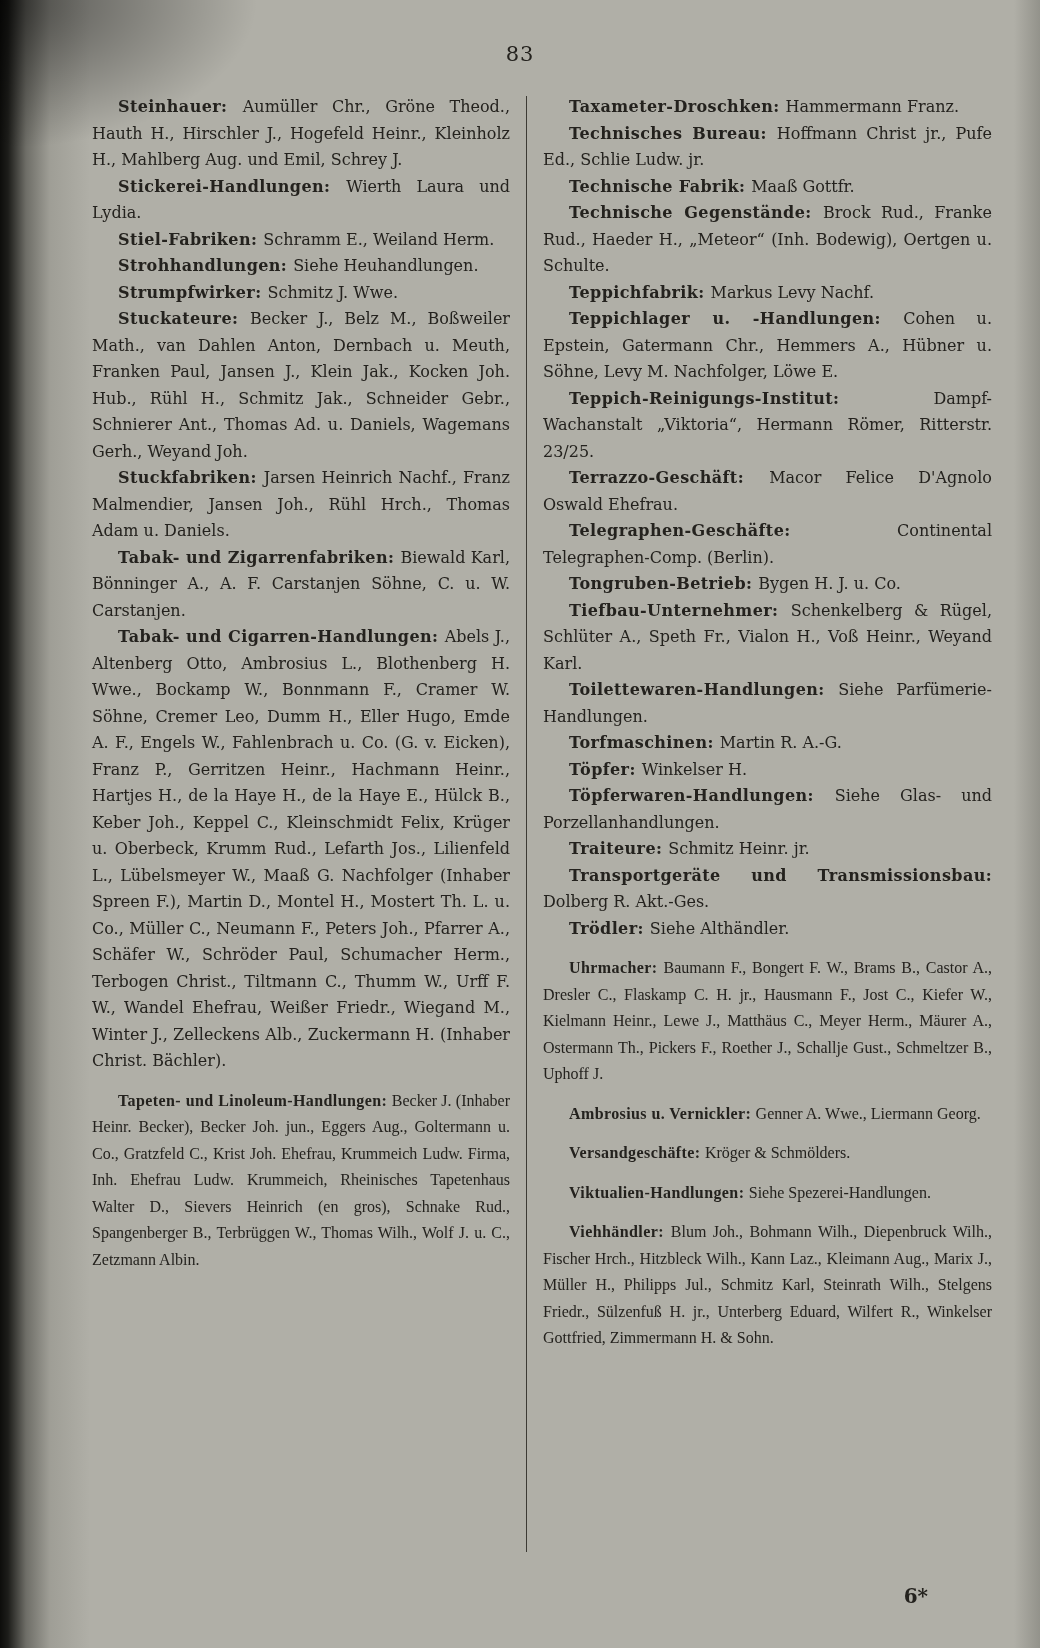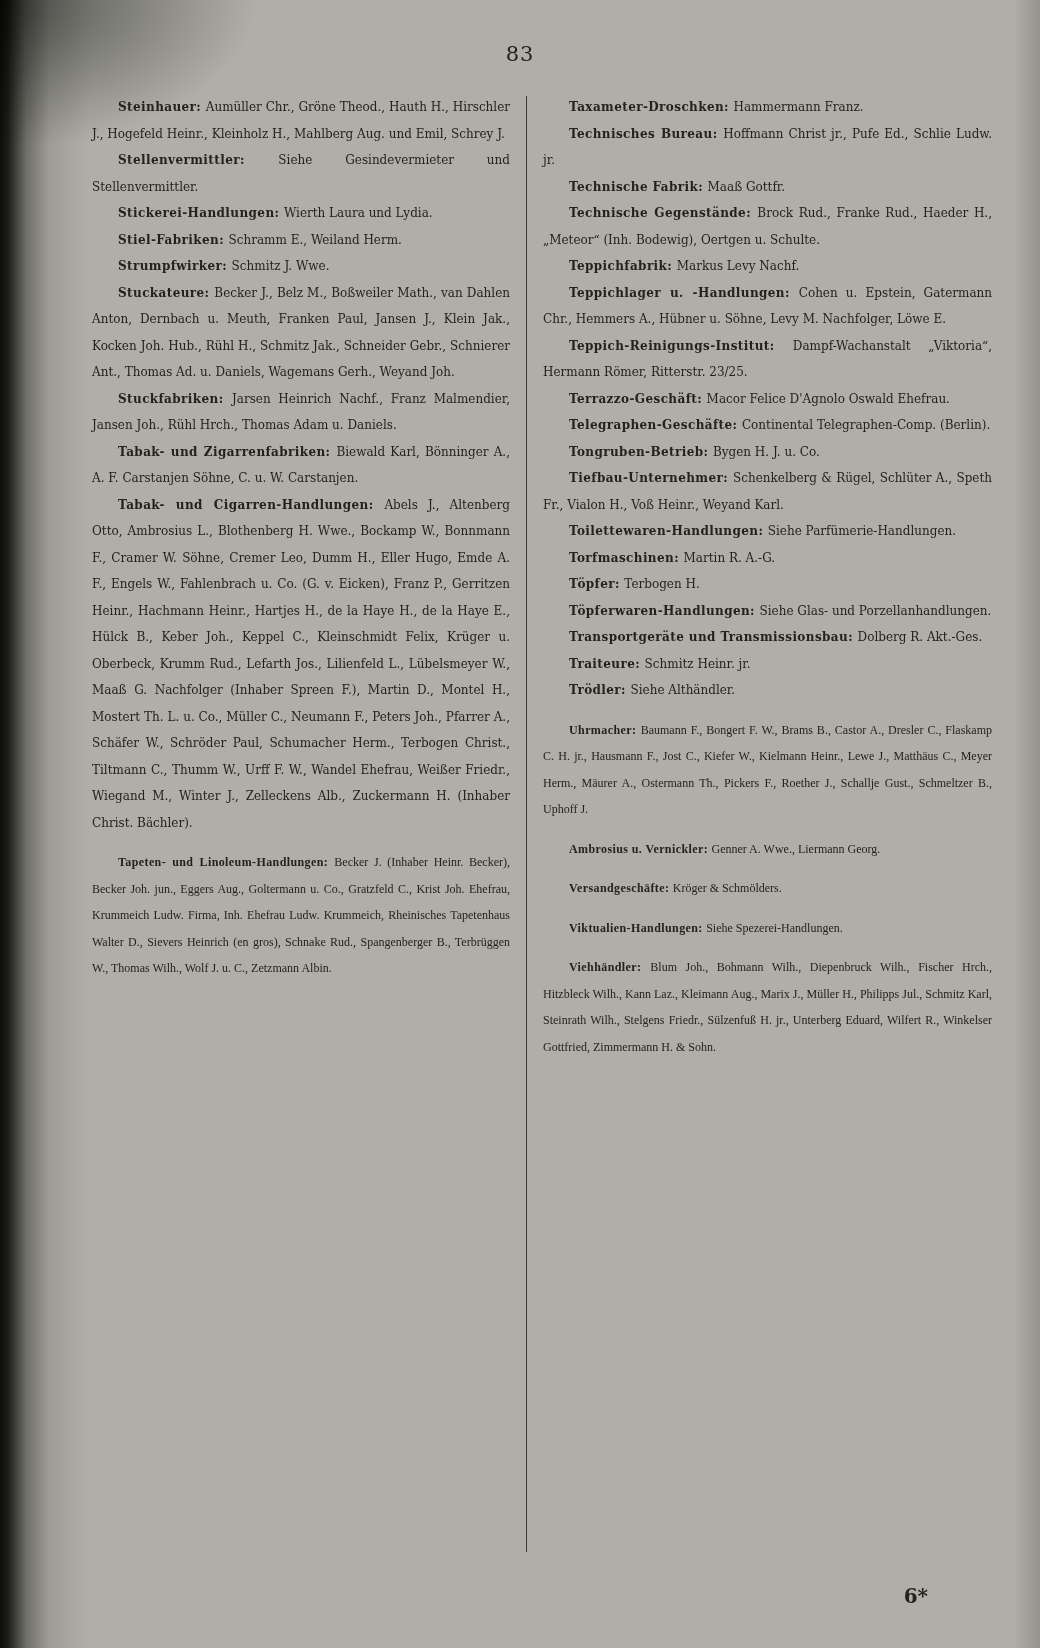--- a/index.html
+++ b/index.html
@@ -52,21 +52,21 @@
   .content {
     position: absolute;
     top: 94px;
     left: 92px;
     right: 48px;
     bottom: 70px;
     display: flex;
     align-items: stretch;
   }
   .column {
-    font-size: 12px;
+    font-size: 16px;
     line-height: 26.5px;
     text-align: justify;
   }
   .column-left { width: 418px; }
   .column-right { flex: 1; }
   .column-divider {
     width: 1px;
     background: #3c3a34;
     margin: 2px 16px 26px 16px;
   }
@@ -92,23 +92,23 @@
 
 <div class="gutter-shadow"></div>
 <div class="corner-shade"></div>
 <div class="edge-shade-right"></div>
 
 <div class="page-number">83</div>
 
 <div class="content">
   <div class="column column-left">
       <p class="entry"><span class="entry-header">Steinhauer: </span><span class="entry-body">Aumüller Chr., Gröne Theod., Hauth H., Hirschler J., Hogefeld Heinr., Kleinholz H., Mahlberg Aug. und Emil, Schrey J.</span></p>
-      <p class="entry"><span class="entry-header">Stellenvermittler: </span><span class="entry-body">Siehe Gesindevermieter und Stellenvermittler.</span></p>
       <p class="entry"><span class="entry-header">Stickerei-Handlungen: </span><span class="entry-body">Wierth Laura und Lydia.</span></p>
       <p class="entry"><span class="entry-header">Stiel-Fabriken: </span><span class="entry-body">Schramm E., Weiland Herm.</span></p>
+      <p class="entry"><span class="entry-header">Strohhandlungen: </span><span class="entry-body">Siehe Heuhandlungen.</span></p>
       <p class="entry"><span class="entry-header">Strumpfwirker: </span><span class="entry-body">Schmitz J. Wwe.</span></p>
       <p class="entry"><span class="entry-header">Stuckateure: </span><span class="entry-body">Becker J., Belz M., Boßweiler Math., van Dahlen Anton, Dernbach u. Meuth, Franken Paul, Jansen J., Klein Jak., Kocken Joh. Hub., Rühl H., Schmitz Jak., Schneider Gebr., Schnierer Ant., Thomas Ad. u. Daniels, Wagemans Gerh., Weyand Joh.</span></p>
       <p class="entry"><span class="entry-header">Stuckfabriken: </span><span class="entry-body">Jarsen Heinrich Nachf., Franz Malmendier, Jansen Joh., Rühl Hrch., Thomas Adam u. Daniels.</span></p>
       <p class="entry"><span class="entry-header">Tabak- und Zigarrenfabriken: </span><span class="entry-body">Biewald Karl, Bönninger A., A. F. Carstanjen Söhne, C. u. W. Carstanjen.</span></p>
       <p class="entry"><span class="entry-header">Tabak- und Cigarren-Handlungen: </span><span class="entry-body">Abels J., Altenberg Otto, Ambrosius L., Blothenberg H. Wwe., Bockamp W., Bonnmann F., Cramer W. Söhne, Cremer Leo, Dumm H., Eller Hugo, Emde A. F., Engels W., Fahlenbrach u. Co. (G. v. Eicken), Franz P., Gerritzen Heinr., Hachmann Heinr., Hartjes H., de la Haye H., de la Haye E., Hülck B., Keber Joh., Keppel C., Kleinschmidt Felix, Krüger u. Oberbeck, Krumm Rud., Lefarth Jos., Lilienfeld L., Lübelsmeyer W., Maaß G. Nachfolger (Inhaber Spreen F.), Martin D., Montel H., Mostert Th. L. u. Co., Müller C., Neumann F., Peters Joh., Pfarrer A., Schäfer W., Schröder Paul, Schumacher Herm., Terbogen Christ., Tiltmann C., Thumm W., Urff F. W., Wandel Ehefrau, Weißer Friedr., Wiegand M., Winter J., Zelleckens Alb., Zuckermann H. (Inhaber Christ. Bächler).</span></p>
       <p class="entry gap"><span class="entry-header">Tapeten- und Linoleum-Handlungen: </span><span class="entry-body">Becker J. (Inhaber Heinr. Becker), Becker Joh. jun., Eggers Aug., Goltermann u. Co., Gratzfeld C., Krist Joh. Ehefrau, Krummeich Ludw. Firma, Inh. Ehefrau Ludw. Krummeich, Rheinisches Tapetenhaus Walter D., Sievers Heinrich (en gros), Schnake Rud., Spangenberger B., Terbrüggen W., Thomas Wilh., Wolf J. u. C., Zetzmann Albin.</span></p>
     </div>
   <div class="column-divider"></div>
   <div class="column column-right">
       <p class="entry"><span class="entry-header">Taxameter-Droschken: </span><span class="entry-body">Hammermann Franz.</span></p>
@@ -117,24 +117,24 @@
       <p class="entry"><span class="entry-header">Technische Gegenstände: </span><span class="entry-body">Brock Rud., Franke Rud., Haeder H., „Meteor“ (Inh. Bodewig), Oertgen u. Schulte.</span></p>
       <p class="entry"><span class="entry-header">Teppichfabrik: </span><span class="entry-body">Markus Levy Nachf.</span></p>
       <p class="entry"><span class="entry-header">Teppichlager u. -Handlungen: </span><span class="entry-body">Cohen u. Epstein, Gatermann Chr., Hemmers A., Hübner u. Söhne, Levy M. Nachfolger, Löwe E.</span></p>
       <p class="entry"><span class="entry-header">Teppich-Reinigungs-Institut: </span><span class="entry-body">Dampf-Wachanstalt „Viktoria“, Hermann Römer, Ritterstr. 23/25.</span></p>
       <p class="entry"><span class="entry-header">Terrazzo-Geschäft: </span><span class="entry-body">Macor Felice D'Agnolo Oswald Ehefrau.</span></p>
       <p class="entry"><span class="entry-header">Telegraphen-Geschäfte: </span><span class="entry-body">Continental Telegraphen-Comp. (Berlin).</span></p>
       <p class="entry"><span class="entry-header">Tongruben-Betrieb: </span><span class="entry-body">Bygen H. J. u. Co.</span></p>
       <p class="entry"><span class="entry-header">Tiefbau-Unternehmer: </span><span class="entry-body">Schenkelberg &amp; Rügel, Schlüter A., Speth Fr., Vialon H., Voß Heinr., Weyand Karl.</span></p>
       <p class="entry"><span class="entry-header">Toilettewaren-Handlungen: </span><span class="entry-body">Siehe Parfümerie-Handlungen.</span></p>
       <p class="entry"><span class="entry-header">Torfmaschinen: </span><span class="entry-body">Martin R. A.-G.</span></p>
-      <p class="entry"><span class="entry-header">Töpfer: </span><span class="entry-body">Terbogen H.</span></p>
+      <p class="entry"><span class="entry-header">Töpfer: </span><span class="entry-body">Winkelser H.</span></p>
       <p class="entry"><span class="entry-header">Töpferwaren-Handlungen: </span><span class="entry-body">Siehe Glas- und Porzellanhandlungen.</span></p>
+      <p class="entry"><span class="entry-header">Traiteure: </span><span class="entry-body">Schmitz Heinr. jr.</span></p>
       <p class="entry"><span class="entry-header">Transportgeräte und Transmissionsbau: </span><span class="entry-body">Dolberg R. Akt.-Ges.</span></p>
-      <p class="entry"><span class="entry-header">Traiteure: </span><span class="entry-body">Schmitz Heinr. jr.</span></p>
       <p class="entry"><span class="entry-header">Trödler: </span><span class="entry-body">Siehe Althändler.</span></p>
       <p class="entry gap"><span class="entry-header">Uhrmacher: </span><span class="entry-body">Baumann F., Bongert F. W., Brams B., Castor A., Dresler C., Flaskamp C. H. jr., Hausmann F., Jost C., Kiefer W., Kielmann Heinr., Lewe J., Matthäus C., Meyer Herm., Mäurer A., Ostermann Th., Pickers F., Roether J., Schallje Gust., Schmeltzer B., Uphoff J.</span></p>
       <p class="entry gap"><span class="entry-header">Ambrosius u. Vernickler: </span><span class="entry-body">Genner A. Wwe., Liermann Georg.</span></p>
       <p class="entry gap"><span class="entry-header">Versandgeschäfte: </span><span class="entry-body">Kröger &amp; Schmölders.</span></p>
       <p class="entry gap"><span class="entry-header">Viktualien-Handlungen: </span><span class="entry-body">Siehe Spezerei-Handlungen.</span></p>
       <p class="entry gap"><span class="entry-header">Viehhändler: </span><span class="entry-body">Blum Joh., Bohmann Wilh., Diepenbruck Wilh., Fischer Hrch., Hitzbleck Wilh., Kann Laz., Kleimann Aug., Marix J., Müller H., Philipps Jul., Schmitz Karl, Steinrath Wilh., Stelgens Friedr., Sülzenfuß H. jr., Unterberg Eduard, Wilfert R., Winkelser Gottfried, Zimmermann H. &amp; Sohn.</span></p>
     </div>
 </div>
 
 <div class="signature-mark">6*</div>

